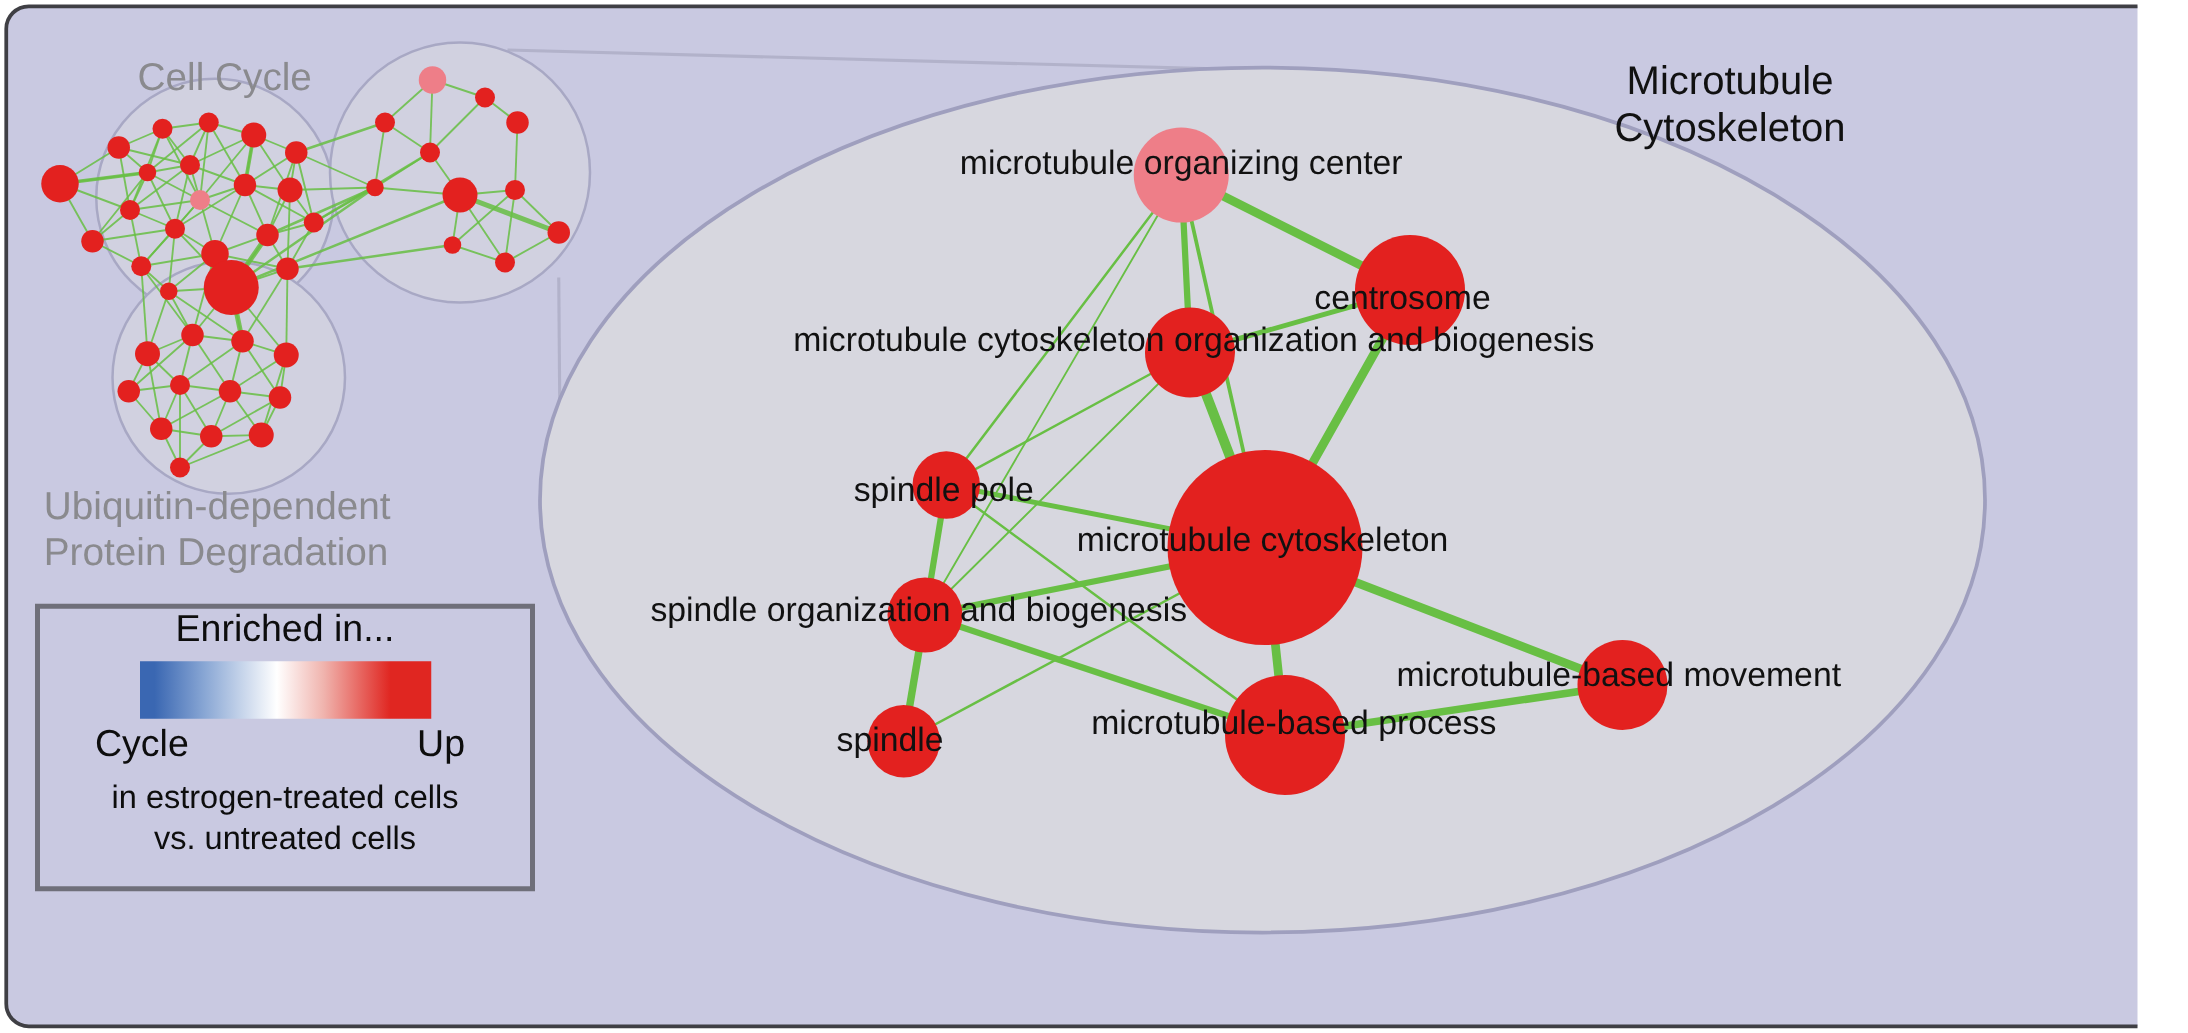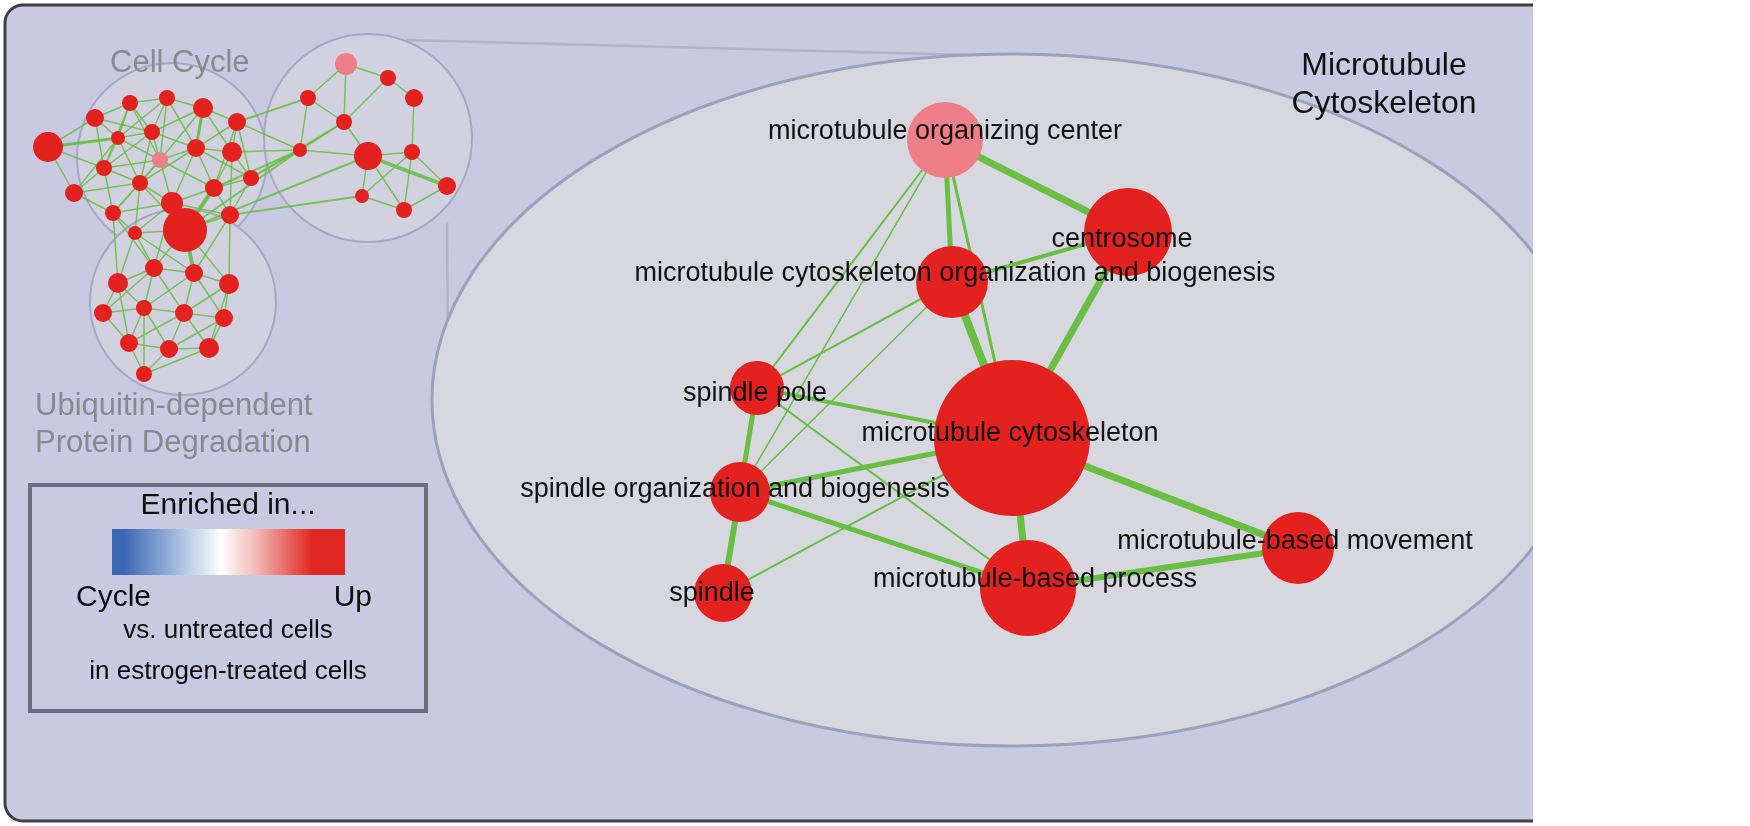--- a/index.html
+++ b/index.html
@@ -1,18 +1,18 @@
 <!DOCTYPE html>
 <html><head>
 <meta charset="utf-8">
 <style>
   html, body { margin: 0; padding: 0; background: #ffffff; }
   .page {
     position: relative;
-    width: 1533px;
+    width: 1710px;
     height: 826px;
     font-family: "Liberation Sans", sans-serif;
     overflow: hidden;
   }
   svg { position: absolute; left: 0; top: 0; display: block; }
   svg text { font-family: "Liberation Sans", sans-serif; }
   .legend {
     position: absolute;
     left: 28px;
     top: 483px;
@@ -311,16 +311,16 @@
       </g>
   </svg>
 
   <div class="legend">
     <div class="legend-title">Enriched in...</div>
     <div class="legend-gradient" style="background: linear-gradient(90deg, rgb(58, 103, 178) 0%, rgb(58, 103, 178) 5%, rgb(136, 166, 212) 22%, rgb(255, 255, 255) 47%, rgb(240, 180, 174) 63%, rgb(224, 38, 33) 86%, rgb(224, 38, 33) 100%);"></div>
     <div class="legend-endpoints">
       <span>Cycle</span>
       <span>Up</span>
     </div>
+    <div class="legend-context first">in estrogen-treated cells</div>
     <div class="legend-context">vs. untreated cells</div>
-    <div class="legend-context first">in estrogen-treated cells</div>
   </div>
 </div>
 
 </body></html>

